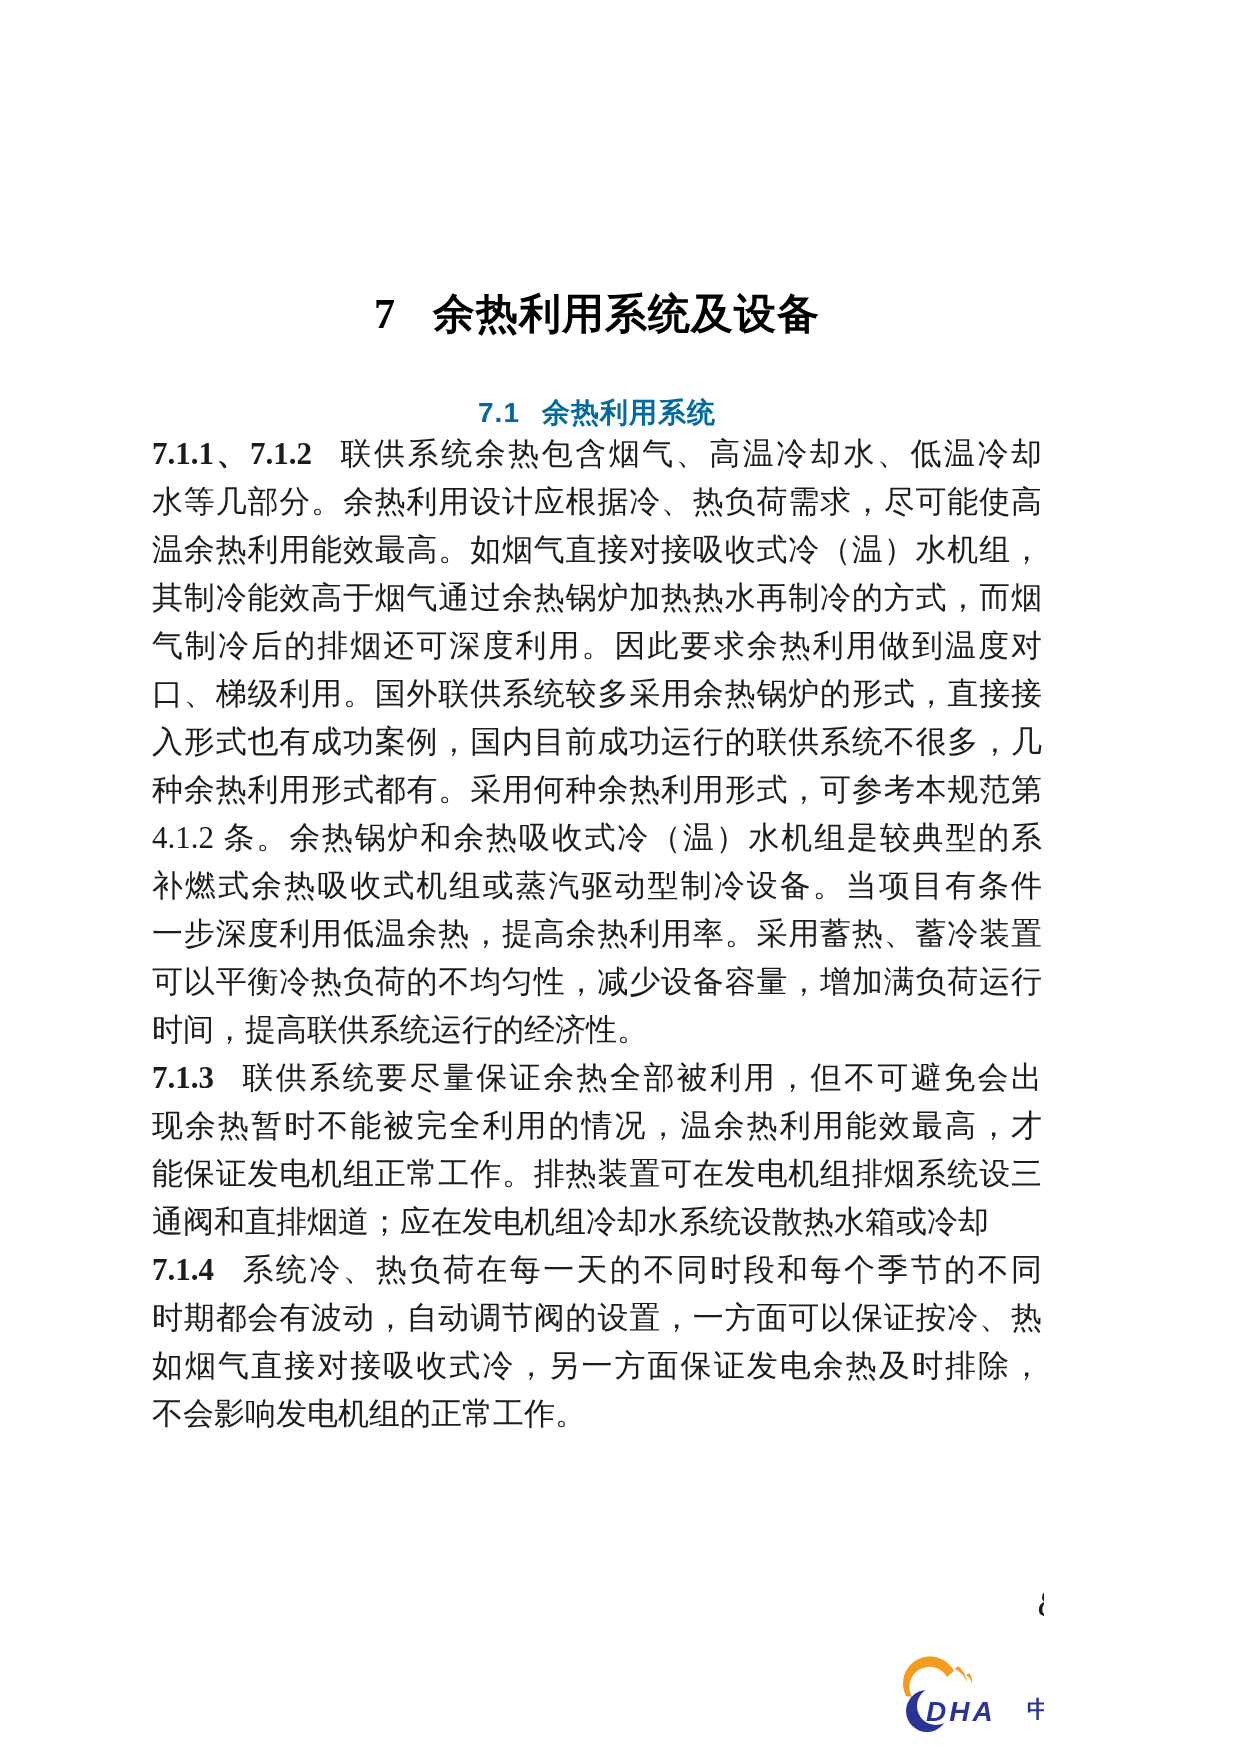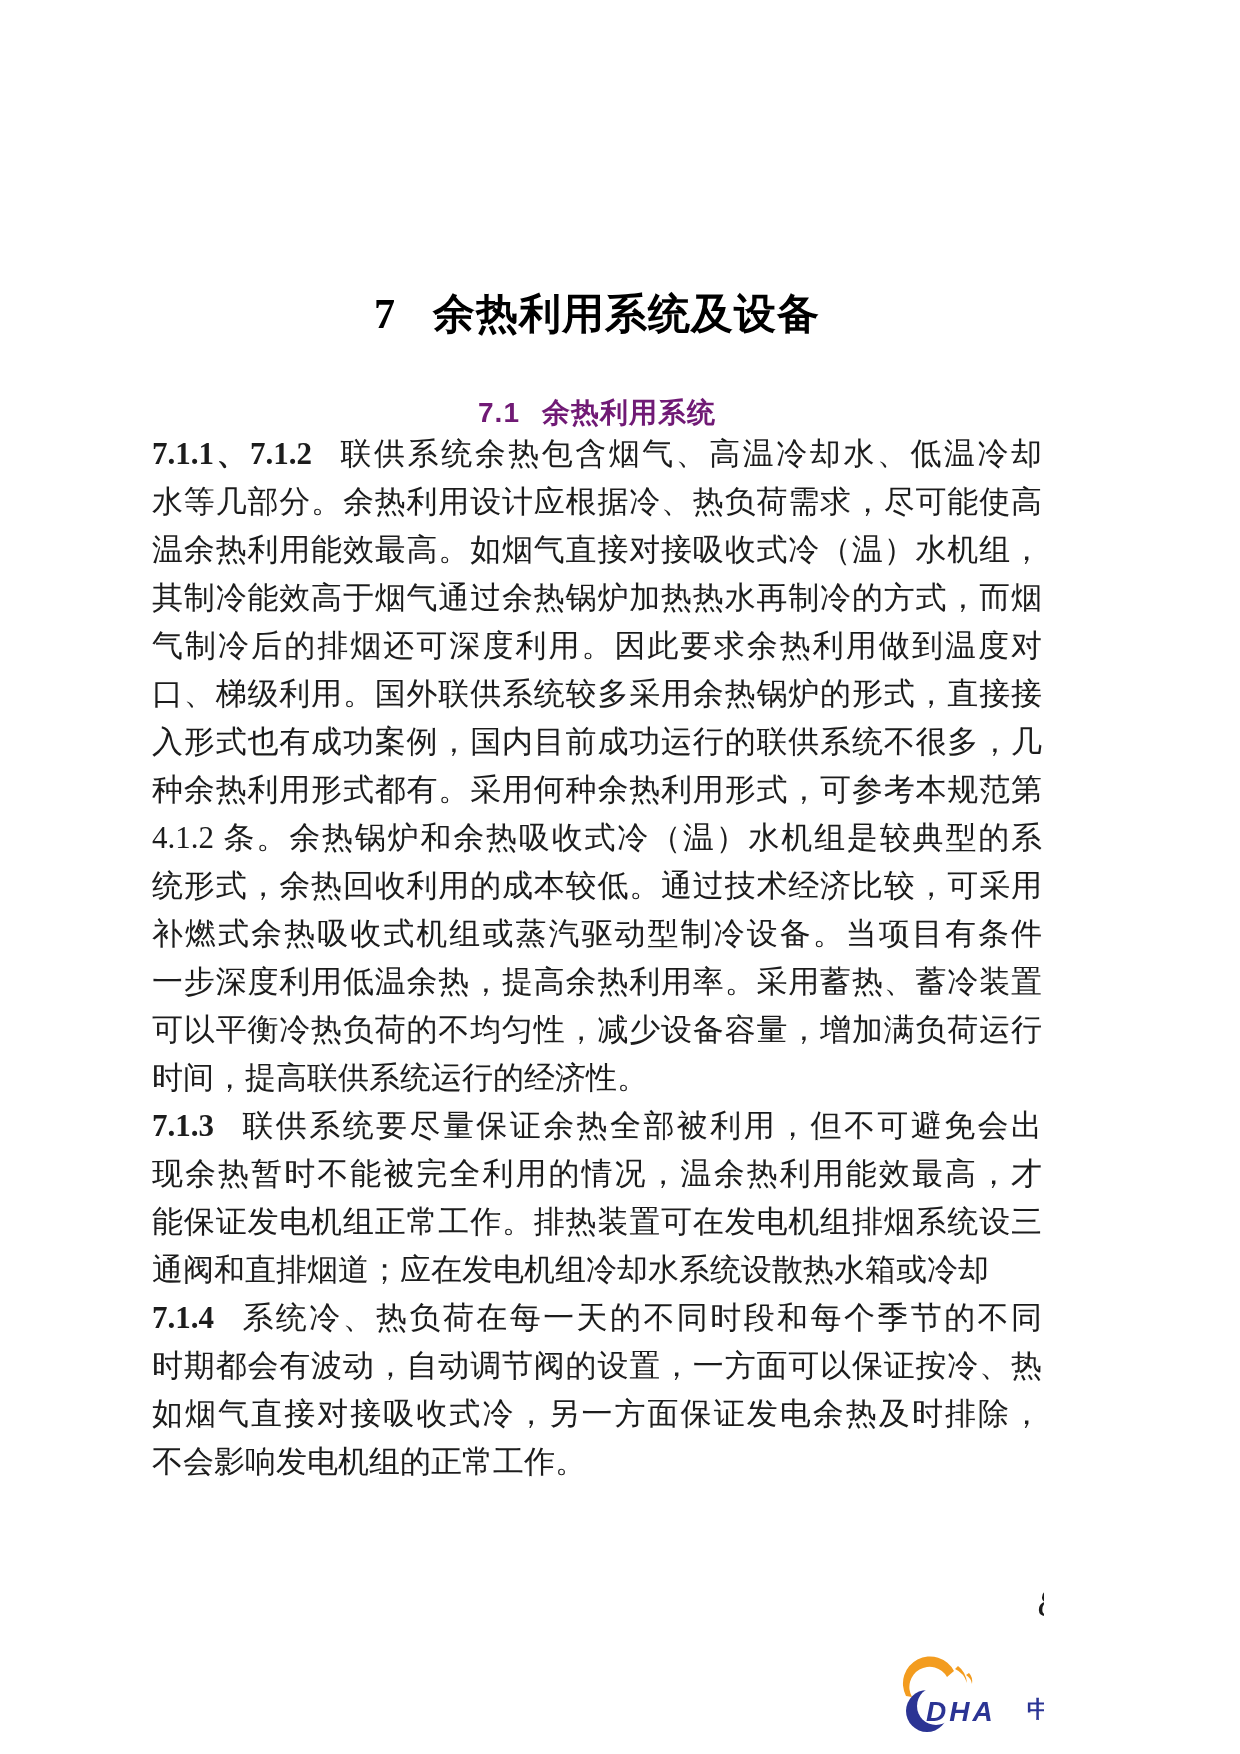--- a/index.html
+++ b/index.html
@@ -24,21 +24,21 @@
     font-family:"Liberation Serif","DejaVu Serif",serif;
     font-size:42px;font-weight:bold;color:#000;
     letter-spacing:1px;white-space:nowrap;
   }
   .chapter-title .num{margin-right:38px;letter-spacing:0;}
   
   .section-title{
     position:absolute;top:394px;left:152px;width:890px;
     margin:0;text-align:center;
     font-family:"Liberation Sans","DejaVu Sans",sans-serif;
-    font-size:28px;font-weight:bold;color:#701a75;
+    font-size:28px;font-weight:bold;color:#0369a1;
     letter-spacing:1px;white-space:nowrap;
   }
   .section-title .num{margin-right:22px;letter-spacing:1px;}
   
   .clauses{
     position:absolute;top:430px;left:152px;width:890px;
     font-size:31px;line-height:48px;color:var(--ink);
   }
   .clause{margin:0;}
   .line{
@@ -92,21 +92,20 @@
             <div class="line"><span>气制冷后的排烟还可深度利用。因此要求余热利用做到温度对</span></div>
 
             <div class="line"><span>口、梯级利用。国外联供系统较多采用余热锅炉的形式，直接接</span></div>
 
             <div class="line"><span>入形式也有成功案例，国内目前成功运行的联供系统不很多，几</span></div>
 
             <div class="line"><span>种余热利用形式都有。采用何种余热利用形式，可参考本规范第</span></div>
 
             <div class="line"><span>4.1.2 条。余热锅炉和余热吸收式冷（温）水机组是较典型的系</span></div>
 
-            <div class="line"><span>统形式，余热回收利用的成本较低。通过技术经济比较，可采用</span></div>
 
             <div class="line"><span>补燃式余热吸收式机组或蒸汽驱动型制冷设备。当项目有条件</span></div>
 
 
             <div class="line"><span>一步深度利用低温余热，提高余热利用率。采用蓄热、蓄冷装置</span></div>
 
             <div class="line"><span>可以平衡冷热负荷的不均匀性，减少设备容量，增加满负荷运行</span></div>
 
             <div class="line"><span>时间，提高联供系统运行的经济性。</span></div>
           </div>

